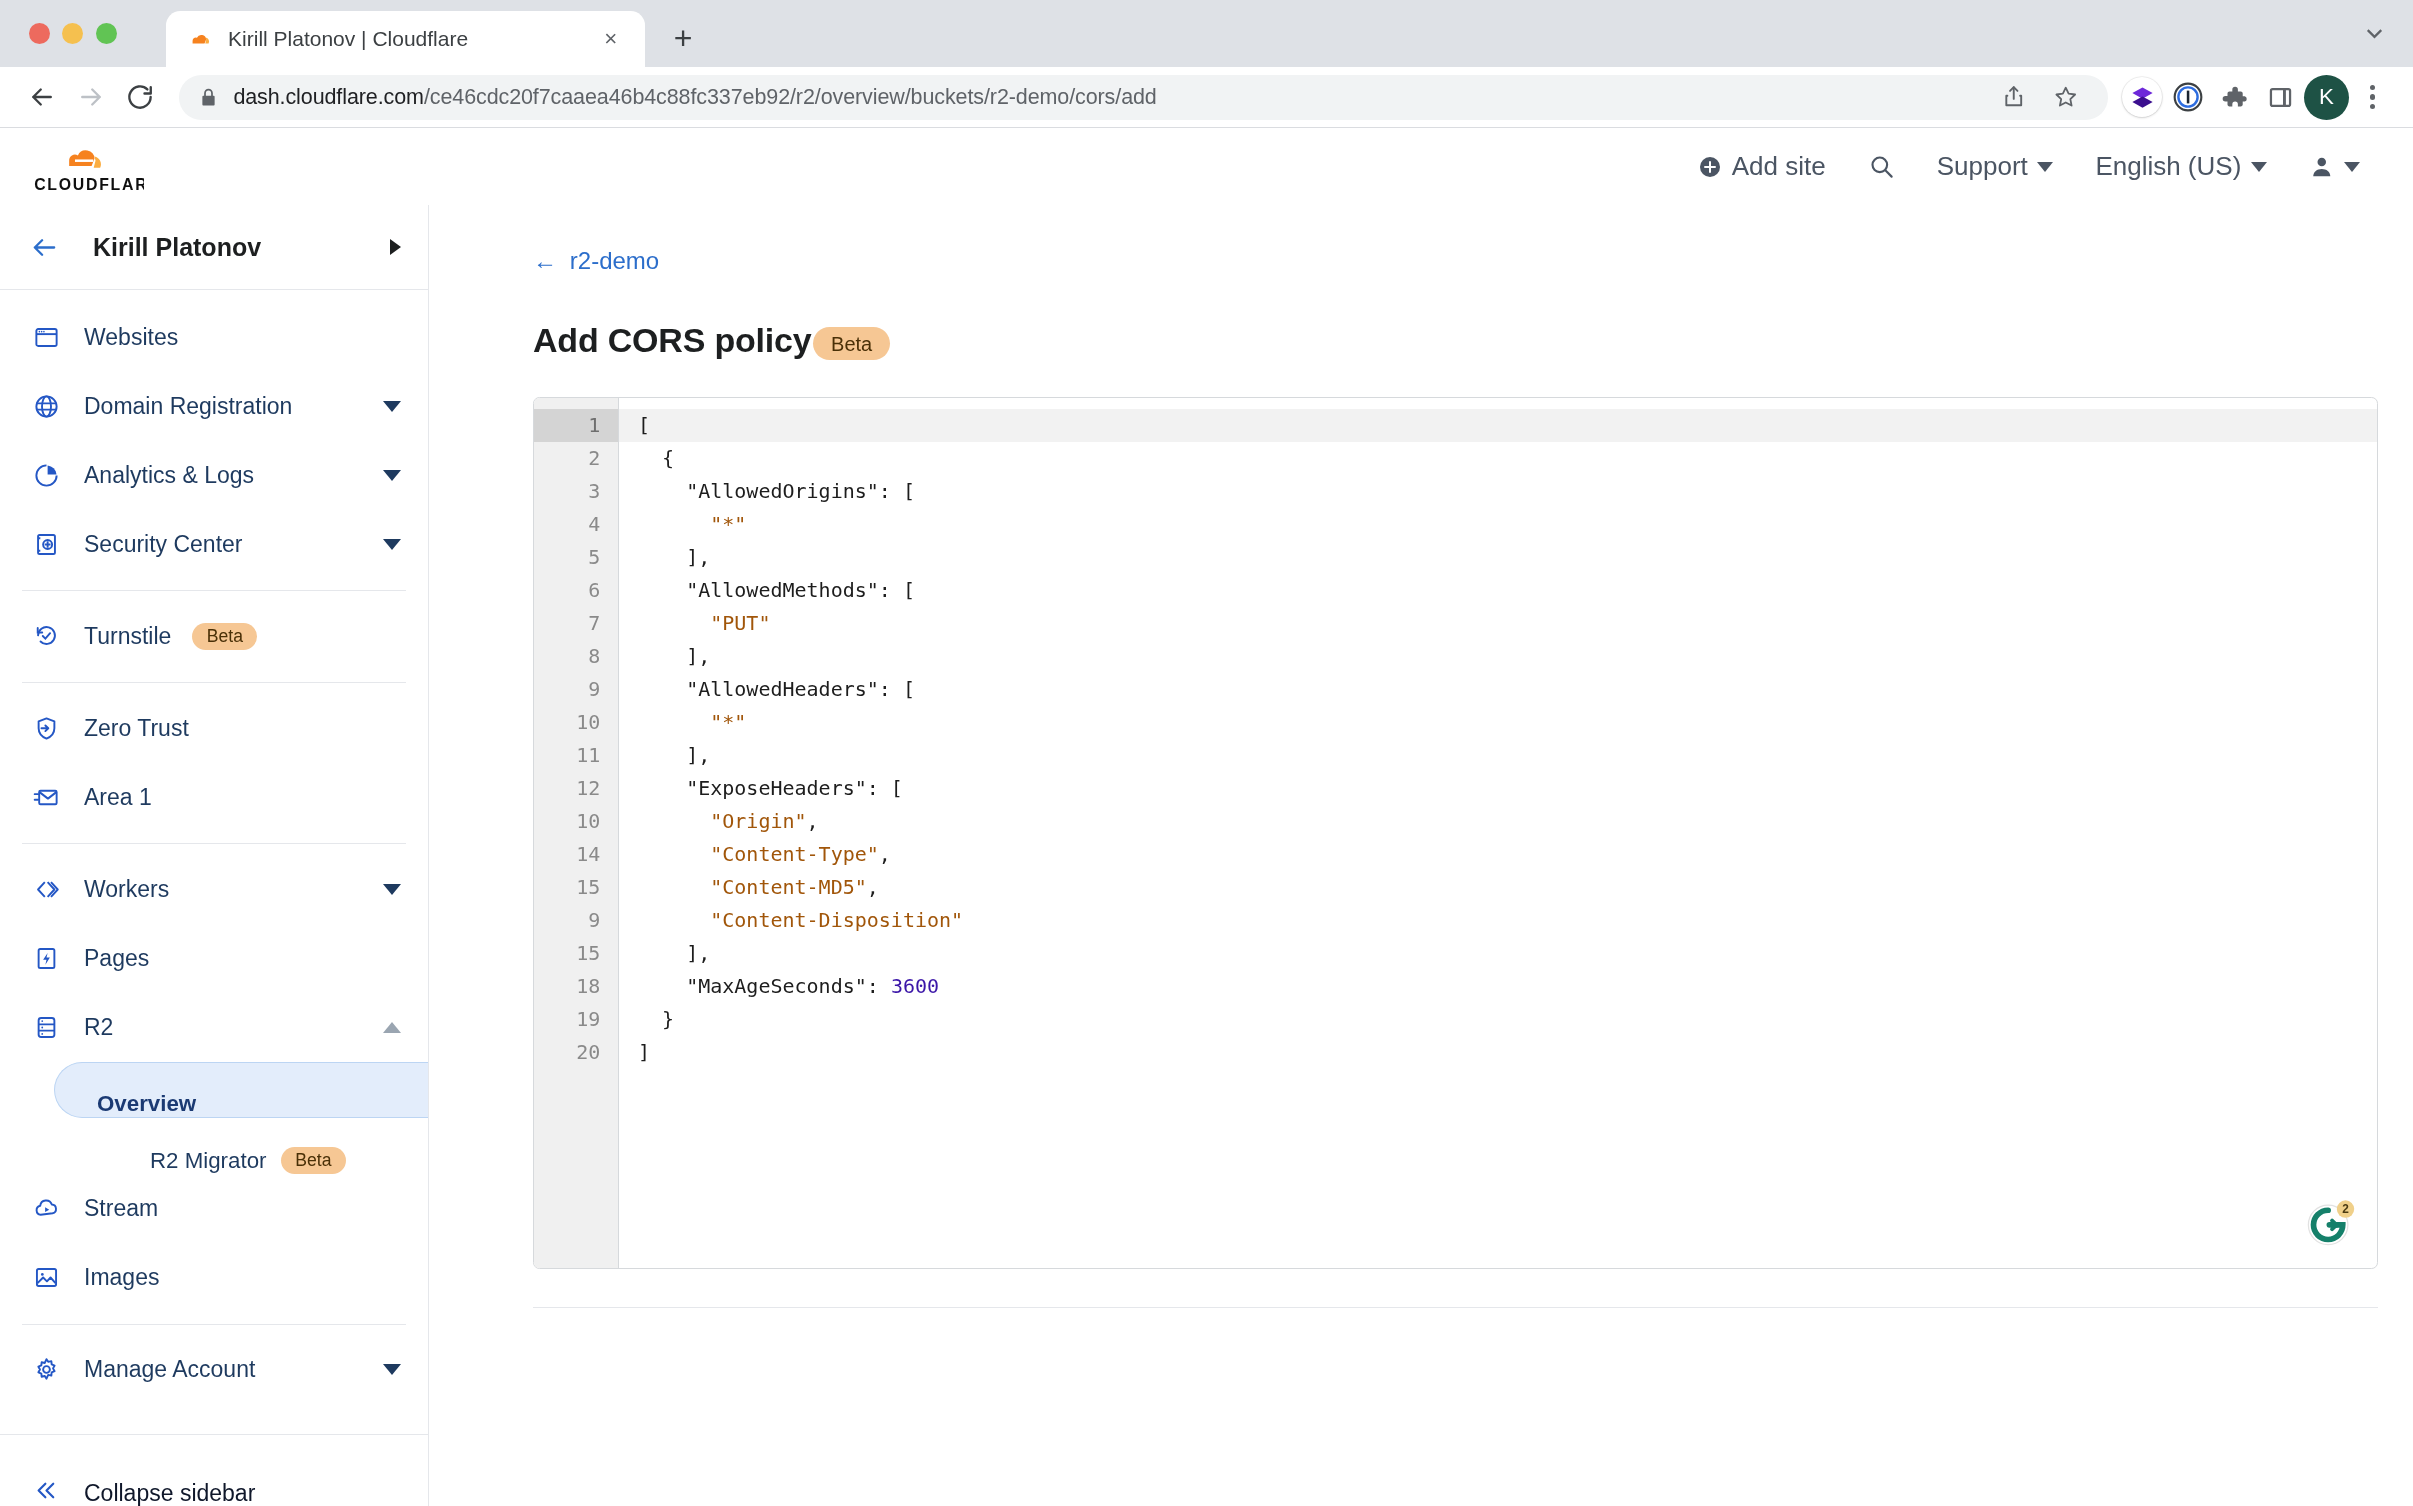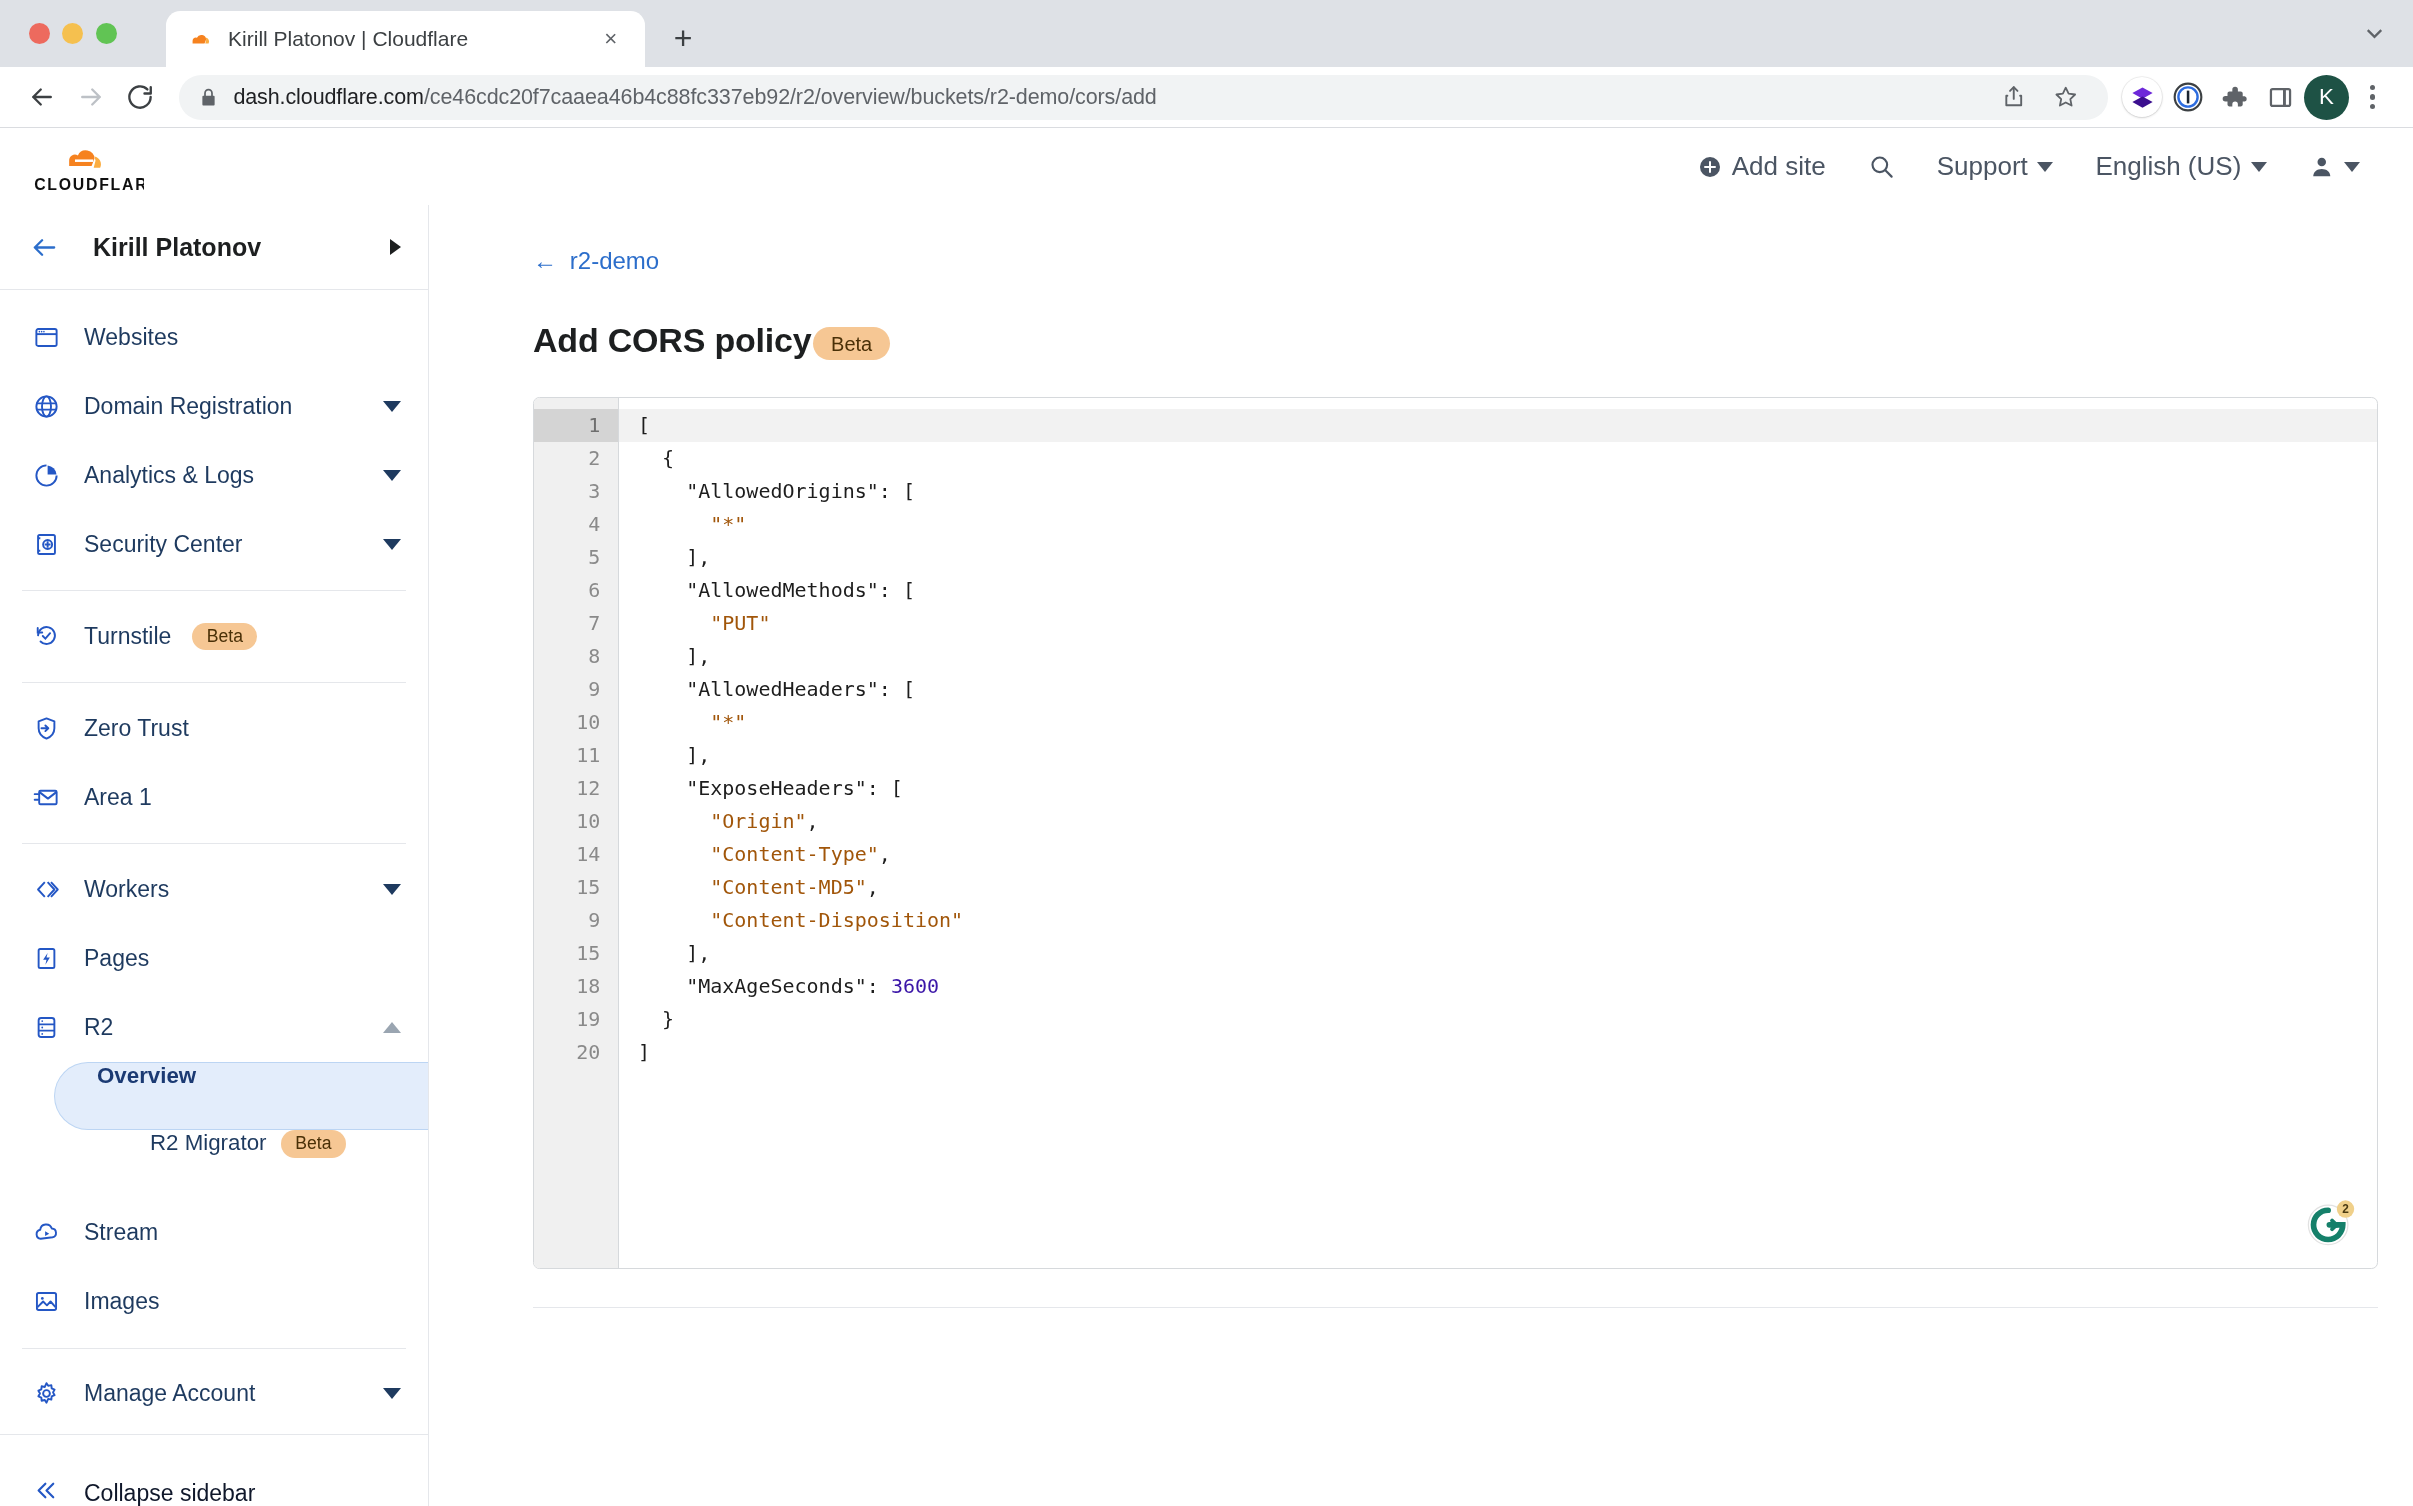--- a/index.html
+++ b/index.html
@@ -144,21 +144,21 @@
     border-top: none; border-bottom: 11.2px solid #9aa5b1;
   }
   .sb-divider { height: 0.8px; background: #e5e7eb; margin: 11.2px 22.3px; }
 
   .badge-beta {
     background: #f6c794; color: #4a3007; font-size: 17.6px;
     padding: 4.8px 14.4px; border-radius: 797px; line-height: 1; white-space: nowrap;
   }
 
   .sb-sub {
-    height: 68px; display: flex; align-items: flex-start; gap: 14.4px;
+    height: 56px; display: flex; align-items: flex-end; gap: 14.4px;
     padding-left: 96px; font-size: 22.3px; color: #1e3a5f;
     border-radius: 797px 0 0 797px; margin-left: 54px;
   }
   .sb-sub.active {
     background: #e3edfb; border: 0.8px solid #bcd5f3; border-right: none;
     font-weight: bold; color: #1b3a73; padding-left: 42px; margin-left: 54px;
   }
 
   .sb-footer {
     border-top: 0.8px solid #e5e7eb; flex: 0 0 auto;

